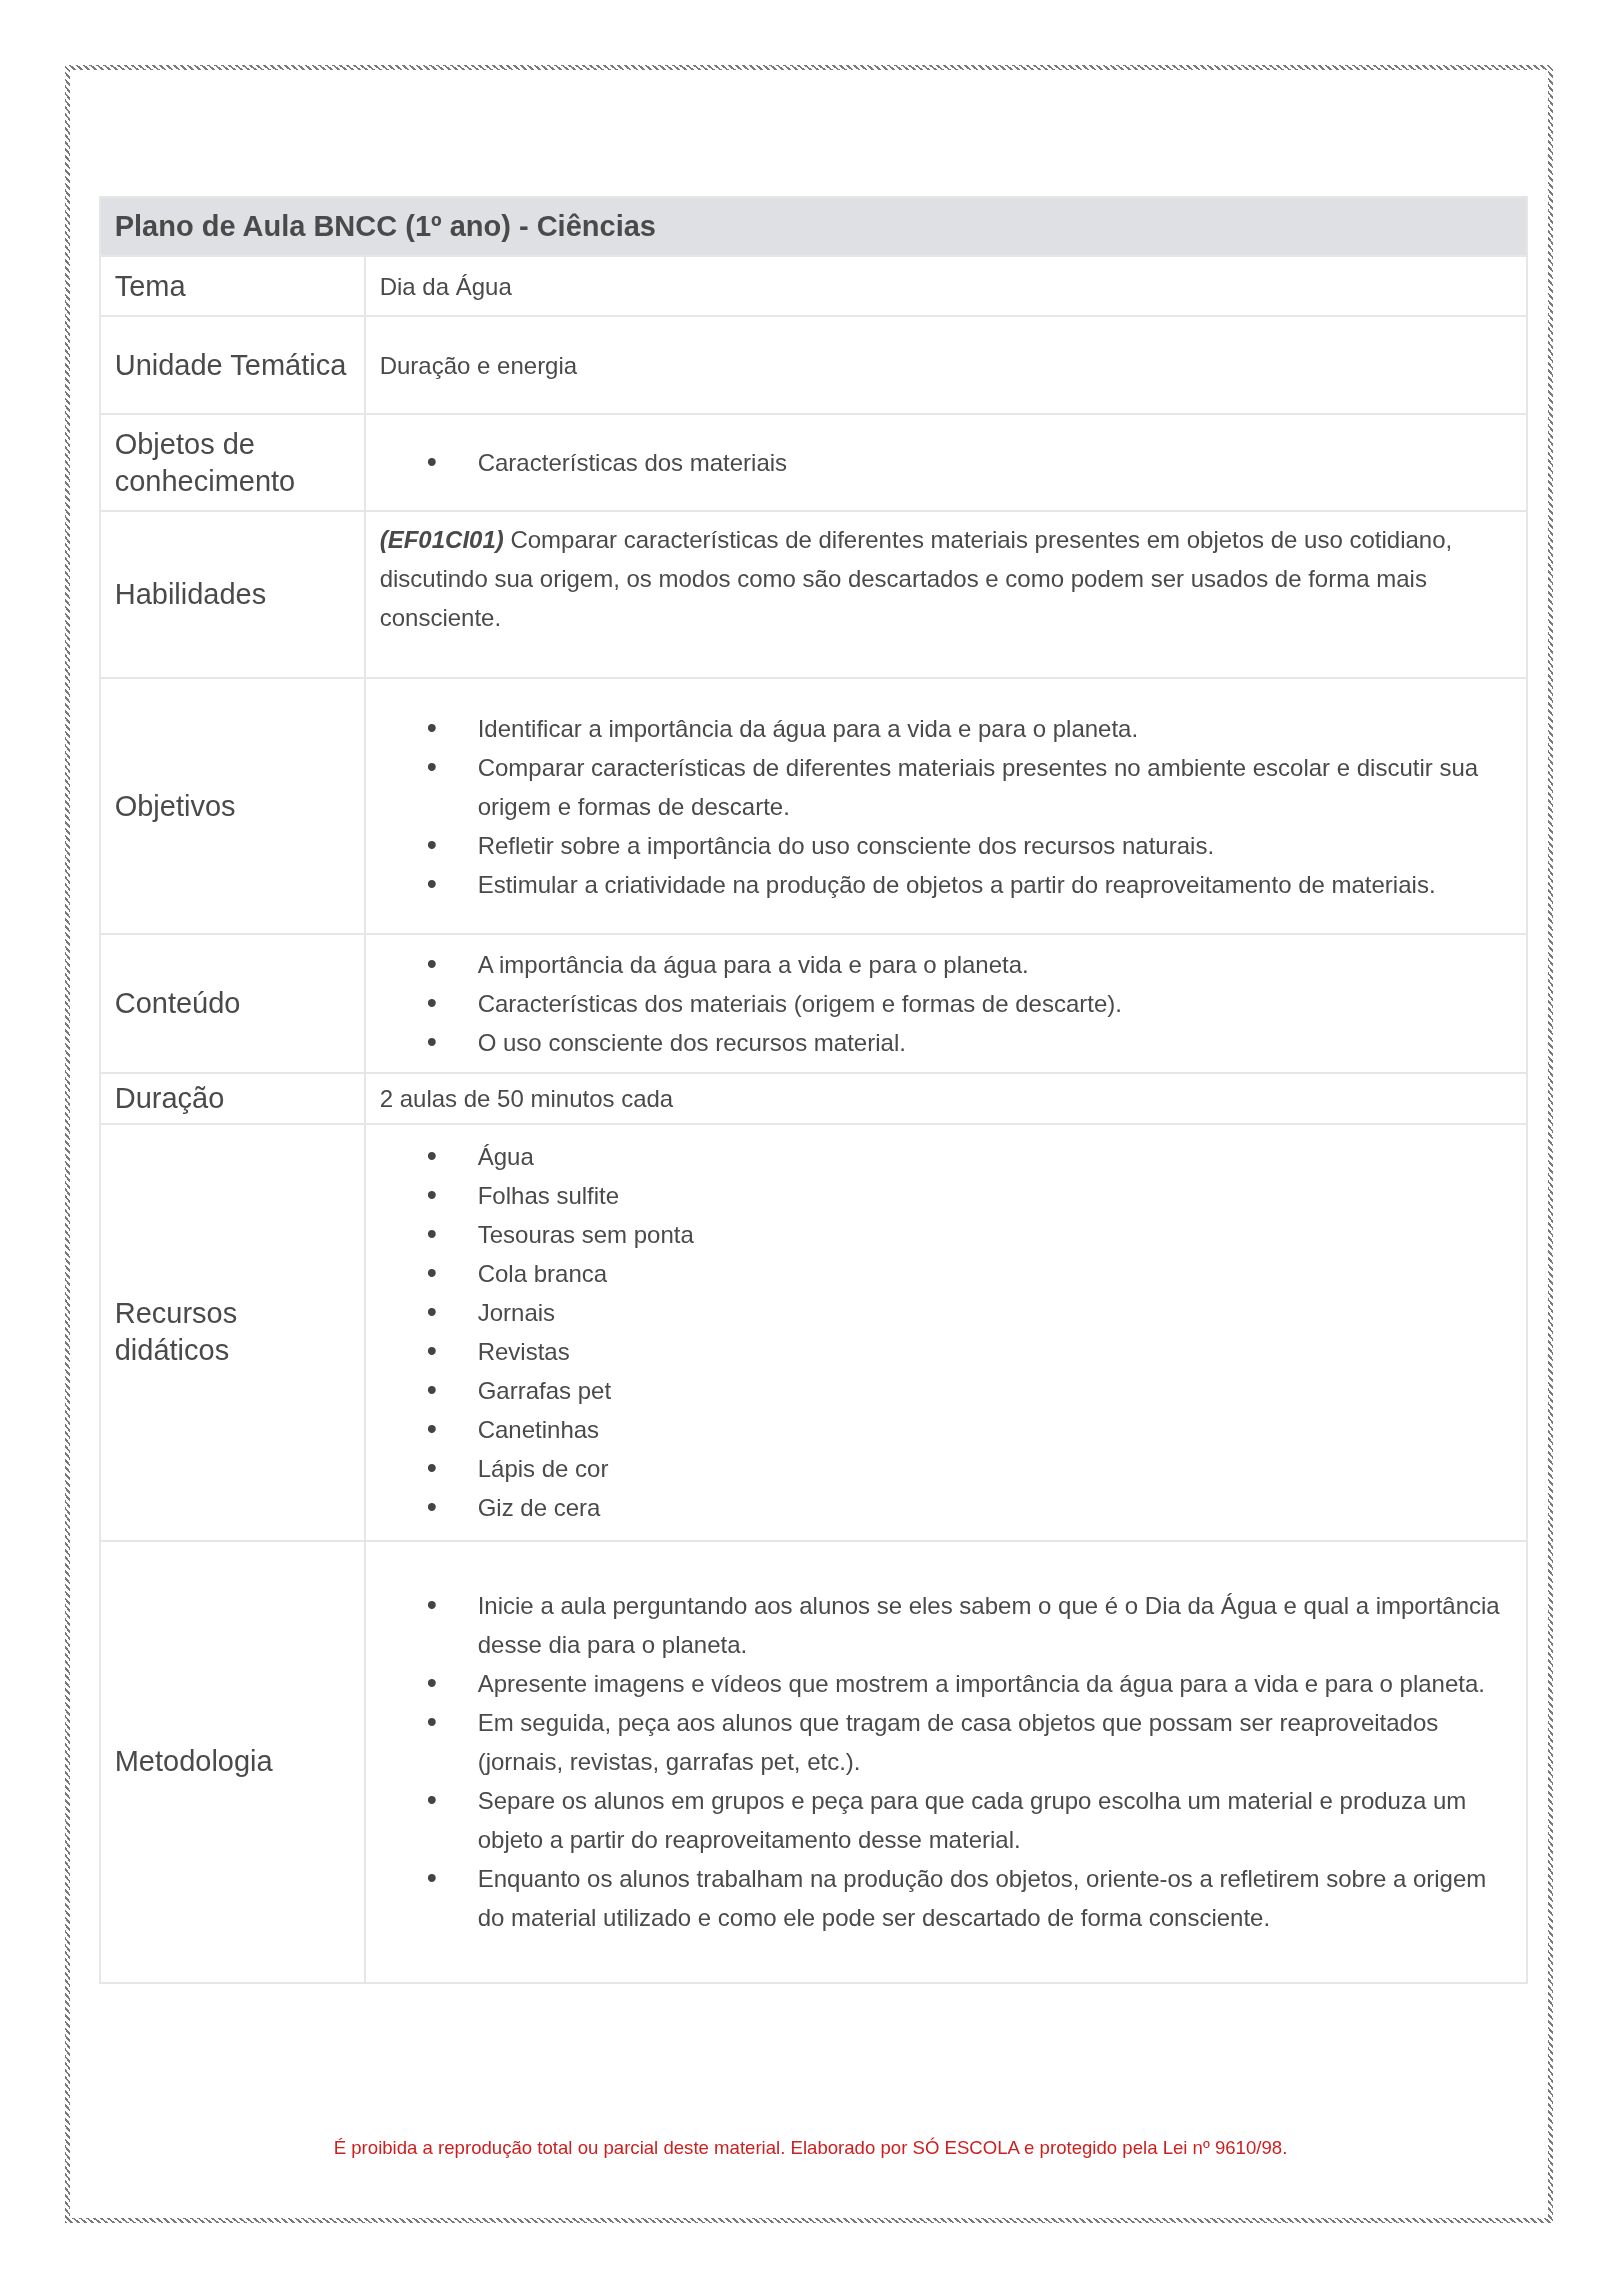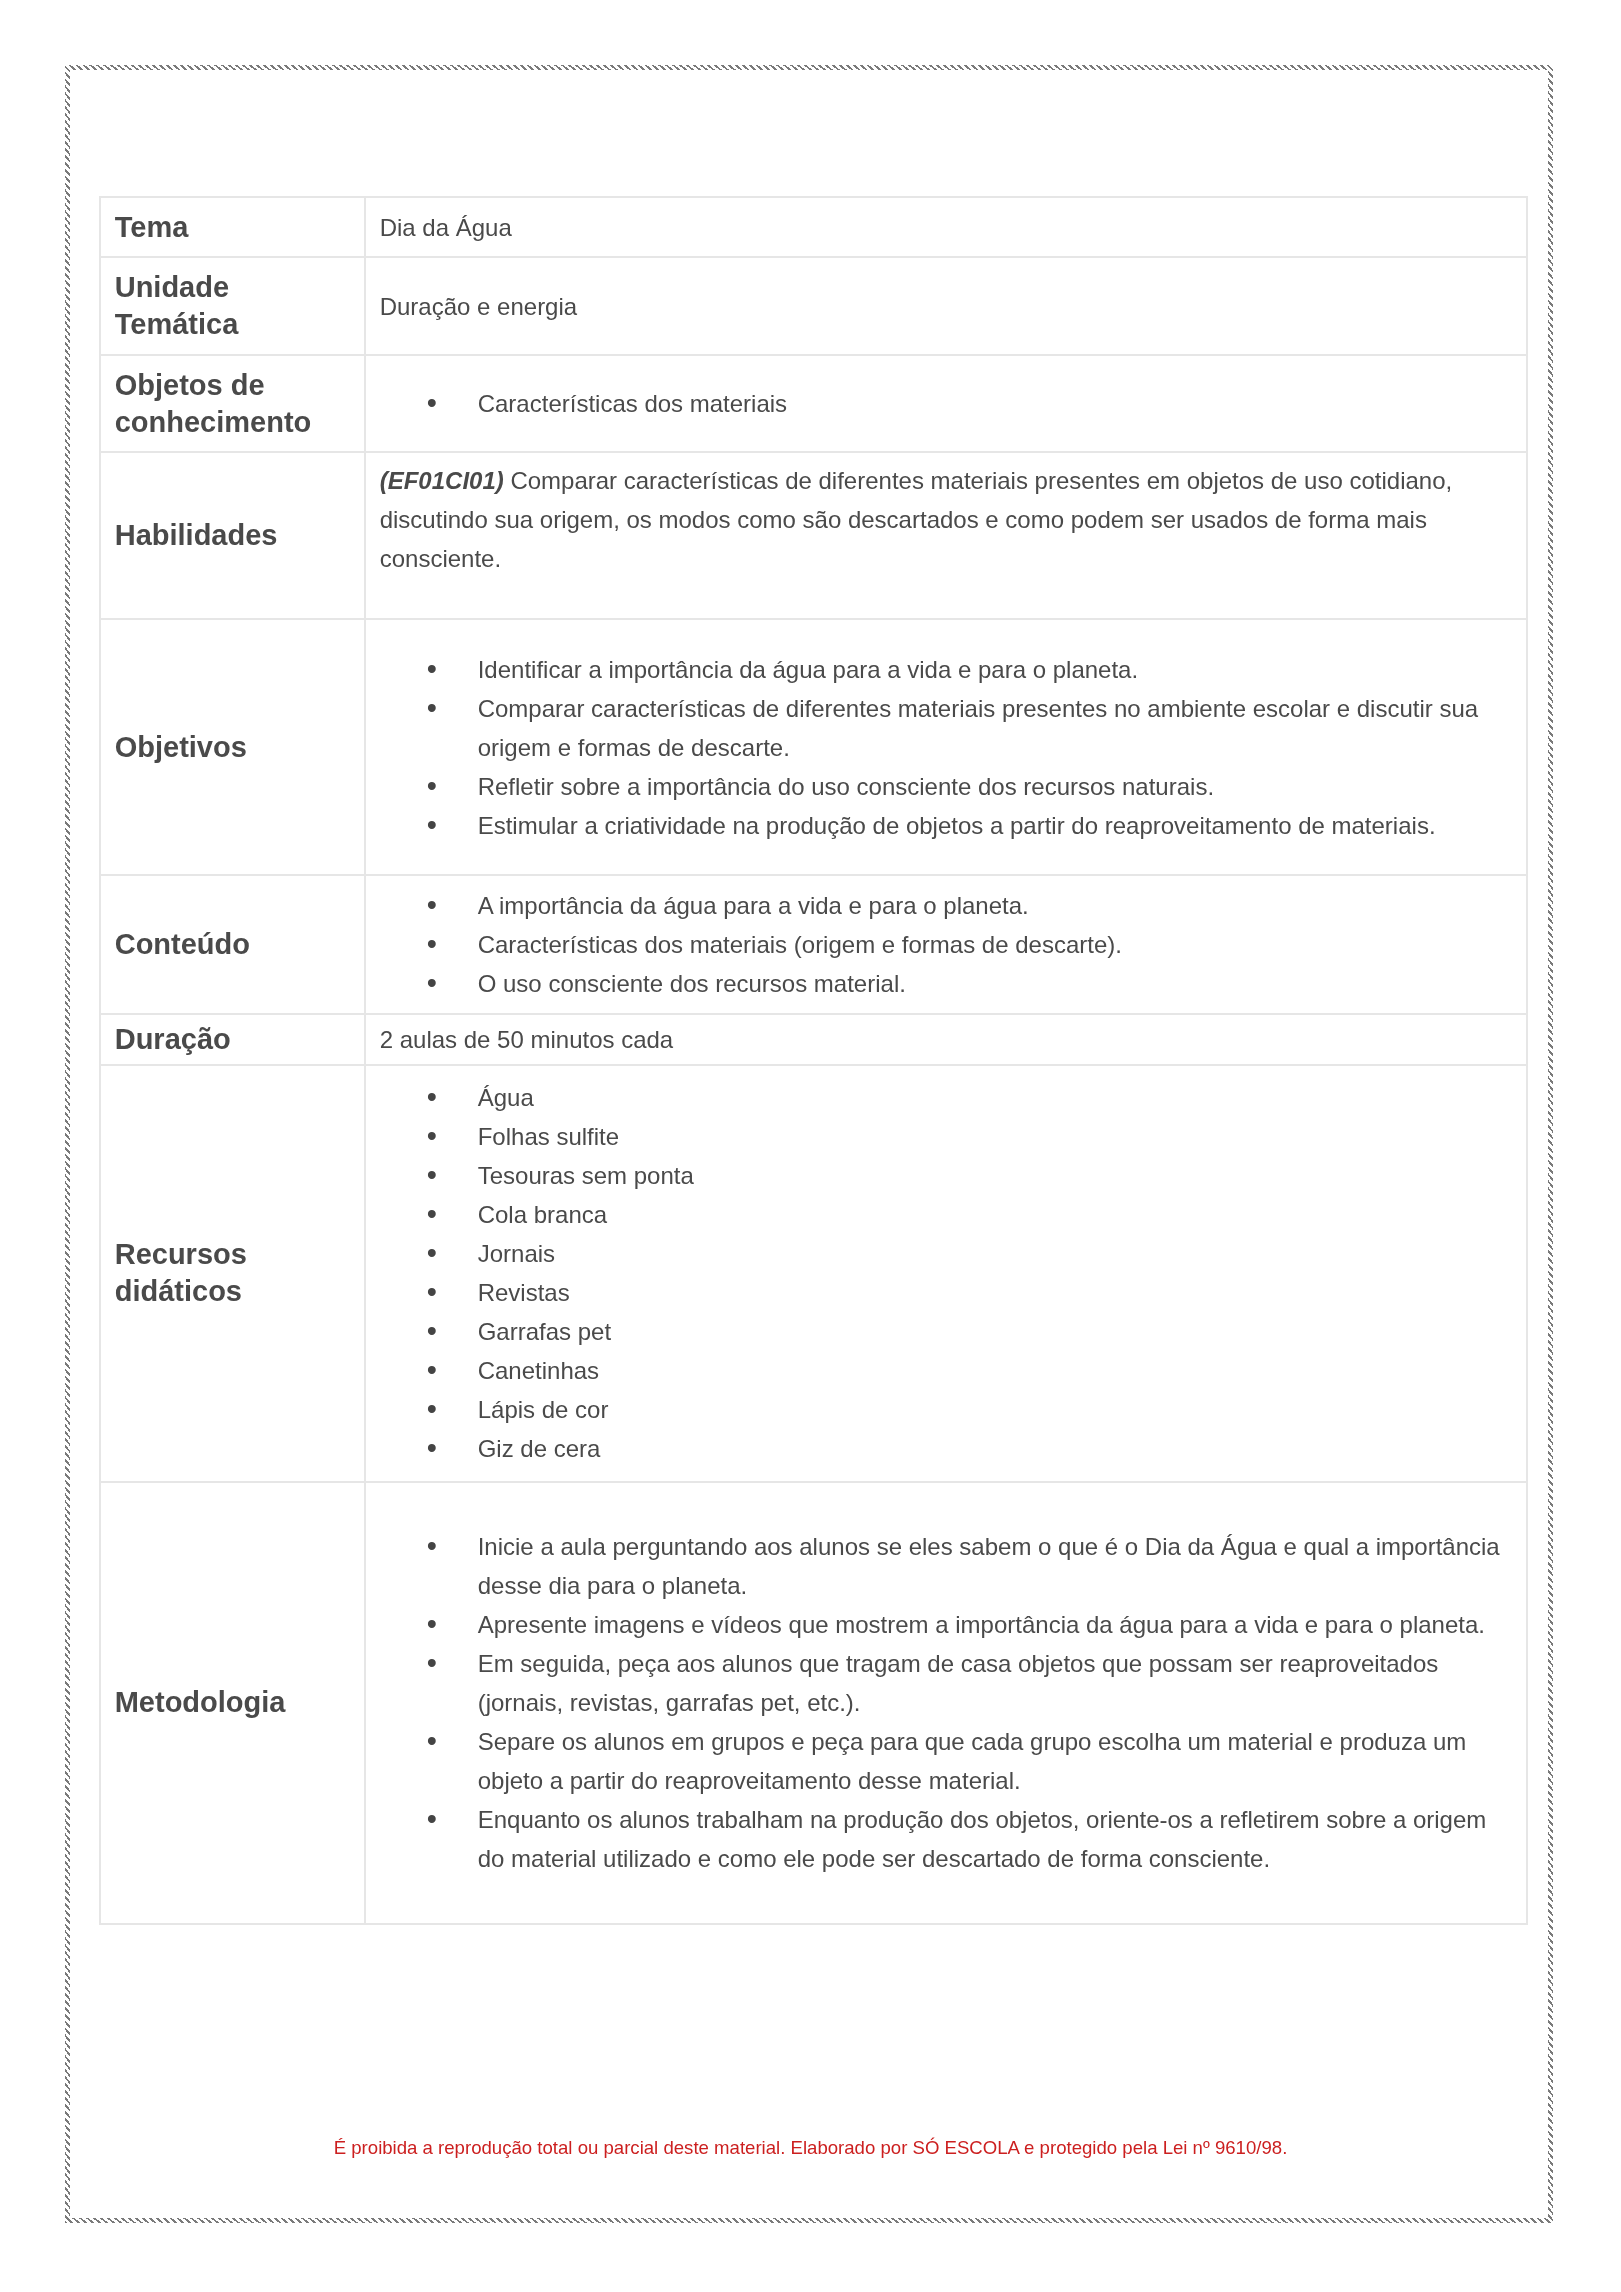--- a/index.html
+++ b/index.html
@@ -13,21 +13,21 @@
   .plan-table {
     position:absolute; left:99px; top:196px; width:1429px;
     border-collapse:collapse; table-layout:fixed;
   }
   .plan-table td, .plan-table th { border:2px solid #e6e6e6; vertical-align:middle; }
   .plan-table th {
     background:#dfe0e3; text-align:left; font-weight:bold; font-size:29px; color:#4a4a4a;
     height:57px; padding:0 13.7px;
   }
   .col-label { width:265px; }
-  td.label { font-weight:bold; font-size:29px; color:#4a4a4a; padding:5.9px 13.7px; line-height:37px; }
+  td.label { font-weight:normal; font-size:29px; color:#4a4a4a; padding:5.9px 13.7px; line-height:37px; }
   td.value { font-size:24px; color:#4a4a4a; padding:3.9px 13.7px; line-height:39px; }
   ul.bullets { margin:0; padding:0 0 0 98px; list-style:none; }
   ul.bullets li { position:relative; }
   ul.bullets li::before { content:"\2022"; position:absolute; left:-51px; top:0; font-size:29px; color:#444; }
   .code { font-weight:bold;font-style:italic; }
   .footer {
     position:absolute; left:0; top:2137px; width:1621px; text-align:center;
     font-size:18.6px; color:#cc1f1f;
   }
 </style>
@@ -35,20 +35,23 @@
 <body>
 
 <div class="page-border"></div>
 
 <table class="plan-table">
   <colgroup>
       <col class="col-label">
       <col>
     </colgroup>
   <tbody>
+      <tr>
+    <th colspan="2">Plano de Aula BNCC (1º ano) - Ciências</th>
+  </tr>
   <tr style="height:60px">
     <td class="label">Tema</td>
     <td class="value">Dia da Água</td>
   </tr>
   <tr style="height:98px">
     <td class="label">Unidade Temática</td>
     <td class="value">Duração e energia</td>
   </tr>
   <tr style="height:97px">
     <td class="label">Objetos de conhecimento</td>

